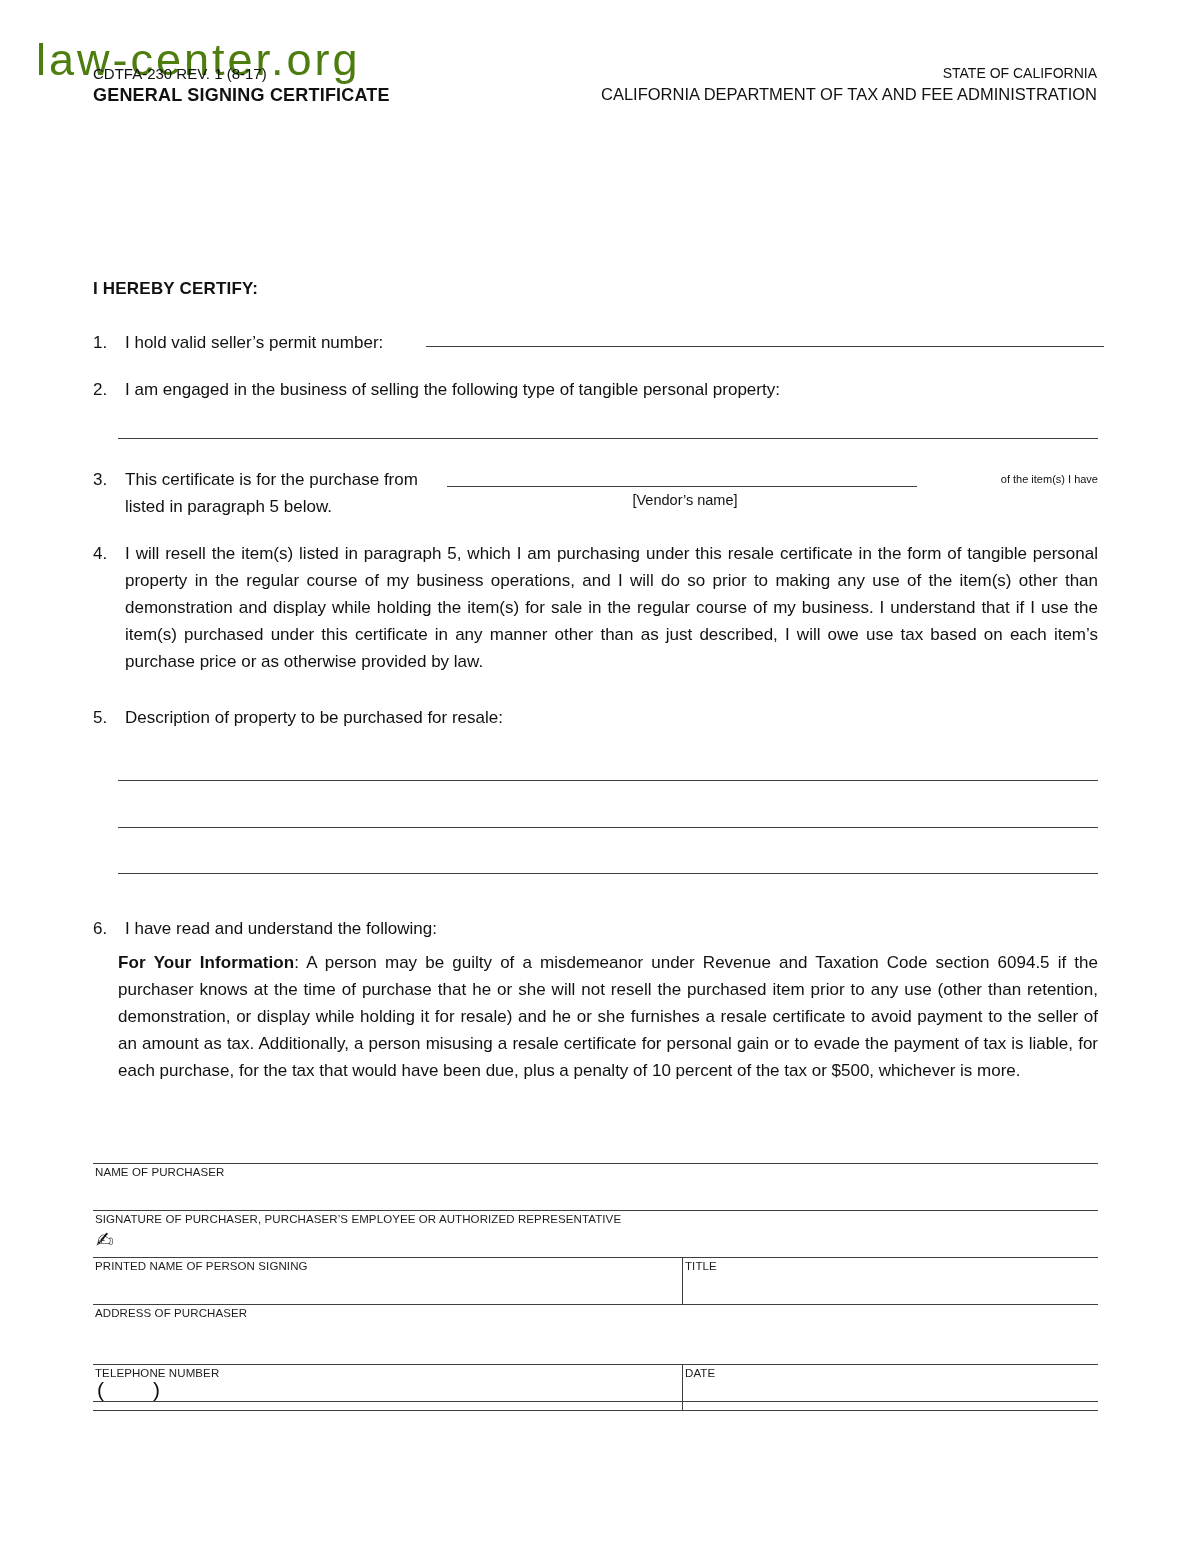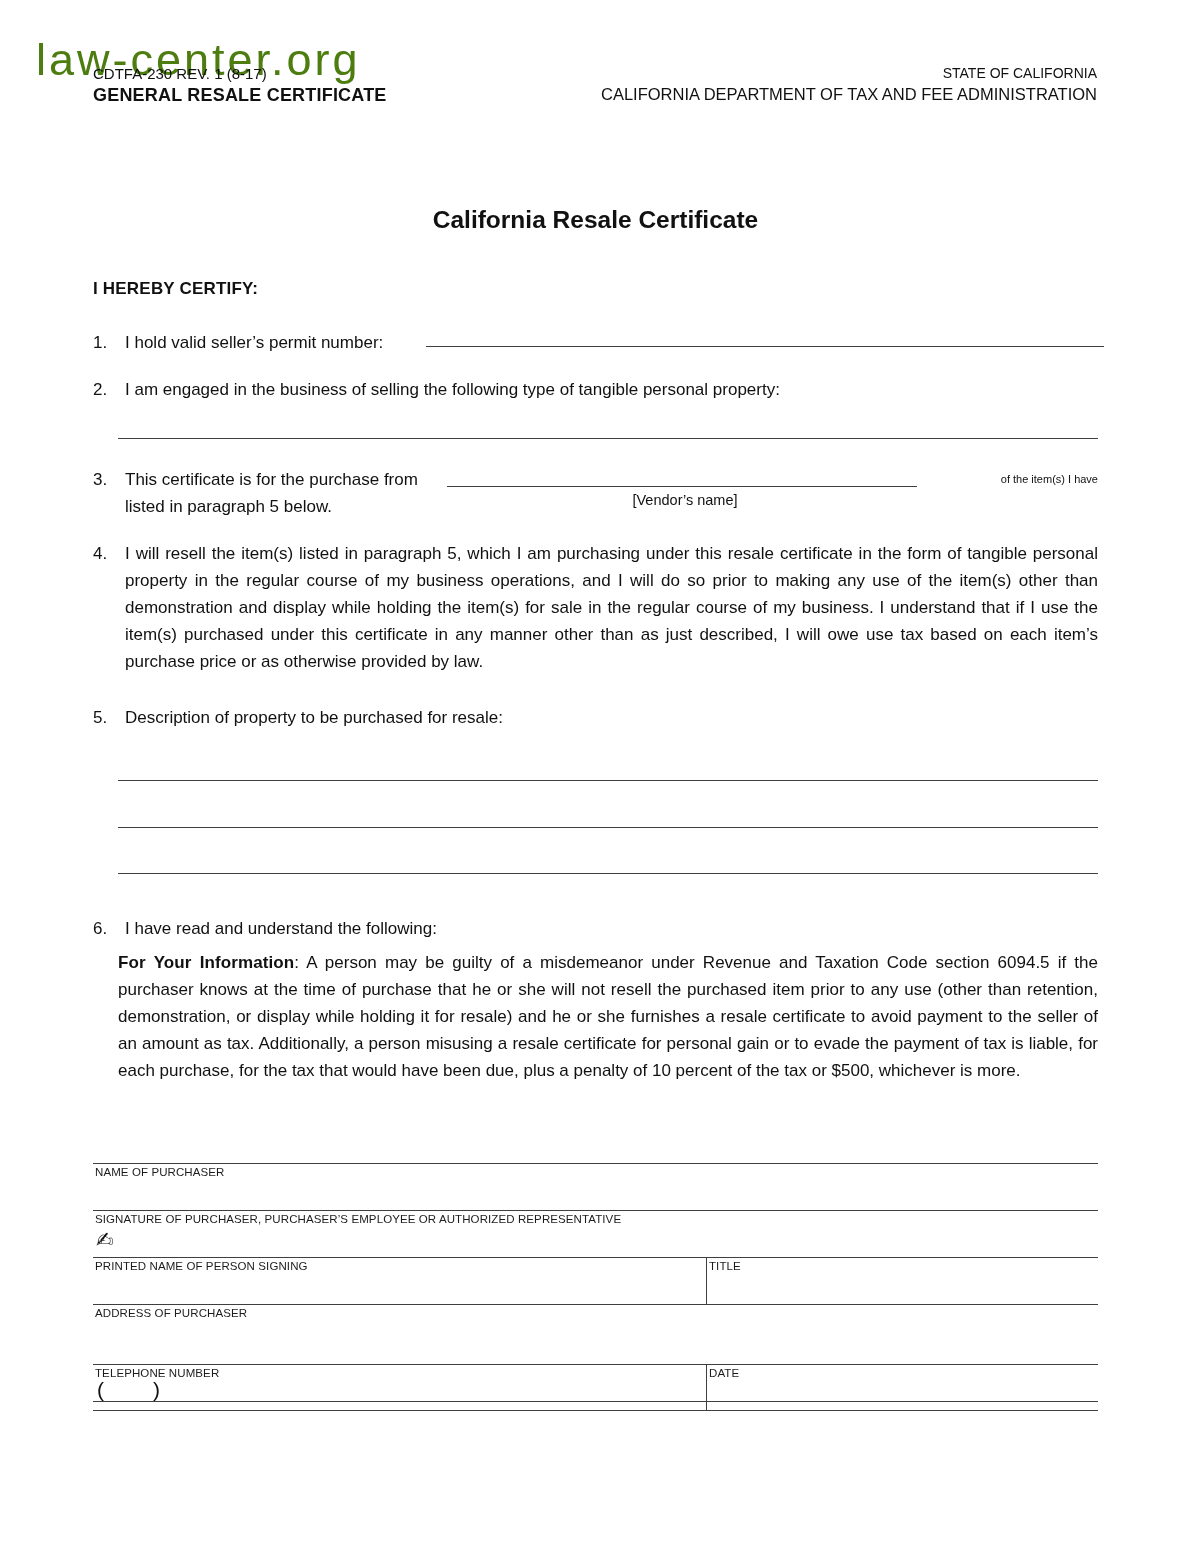--- a/index.html
+++ b/index.html
@@ -123,21 +123,21 @@
     display: block;
     font-size: 11.5px;
     color: #1c1c1c;
     padding: 2px 0 0 2px;
     letter-spacing: 0.1px;
     line-height: 13px;
     white-space: nowrap;
   }
   .tcell-right {
     position: absolute;
-    left: 613px; top: 0; bottom: 0;
+    left: 589px; top: 0; bottom: 0;
     width: 398px;
     border-left: 1px solid #3f3f3f;
   }
   .sig-glyph {
     position: absolute;
     left: 3px; top: 19px;
     font-size: 21px;
     line-height: 21px;
     font-family: "DejaVu Sans", sans-serif;
   }
@@ -158,27 +158,26 @@
     border-top: 1px solid #3f3f3f;
   }
 </style>
 </head>
 <body>
 
 <div class="page">
 
   <div class="watermark">law-center.org</div>
   <div class="form-number">CDTFA-230 REV. 1 (8-17)</div>
-  <div class="form-title">GENERAL RESALE CERTIFICATE</div>
+  <div class="form-title">GENERAL SIGNING CERTIFICATE</div>
   <div class="hdr-right">
     <span class="hdr-state">STATE OF CALIFORNIA</span>
     <span class="hdr-dept">CALIFORNIA DEPARTMENT OF TAX AND FEE ADMINISTRATION</span>
   </div>
 
-  <div class="doc-title">California Resale Certificate</div>
 
   <div class="certify">I HEREBY CERTIFY:</div>
 
   <div class="item" style="top:329px">
     <span class="num">1.</span>
     <div class="itext">I hold valid seller’s permit number:</div>
   </div>
   <div class="rule" style="top:346px; left:426px; width:678px"></div>
 
   <div class="item" style="top:376px">

